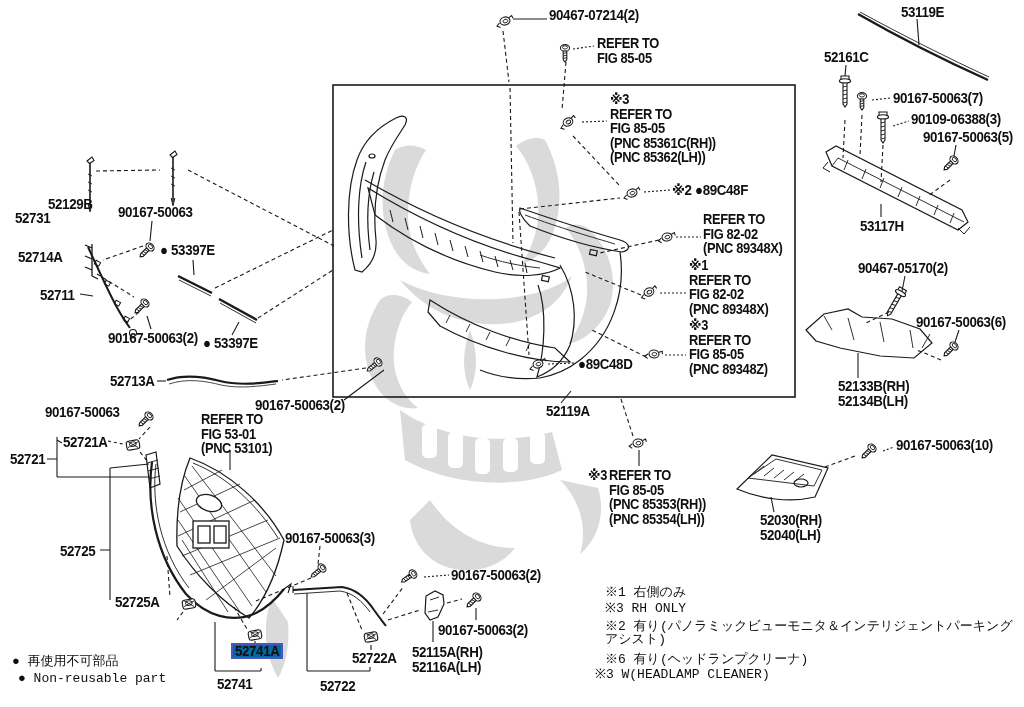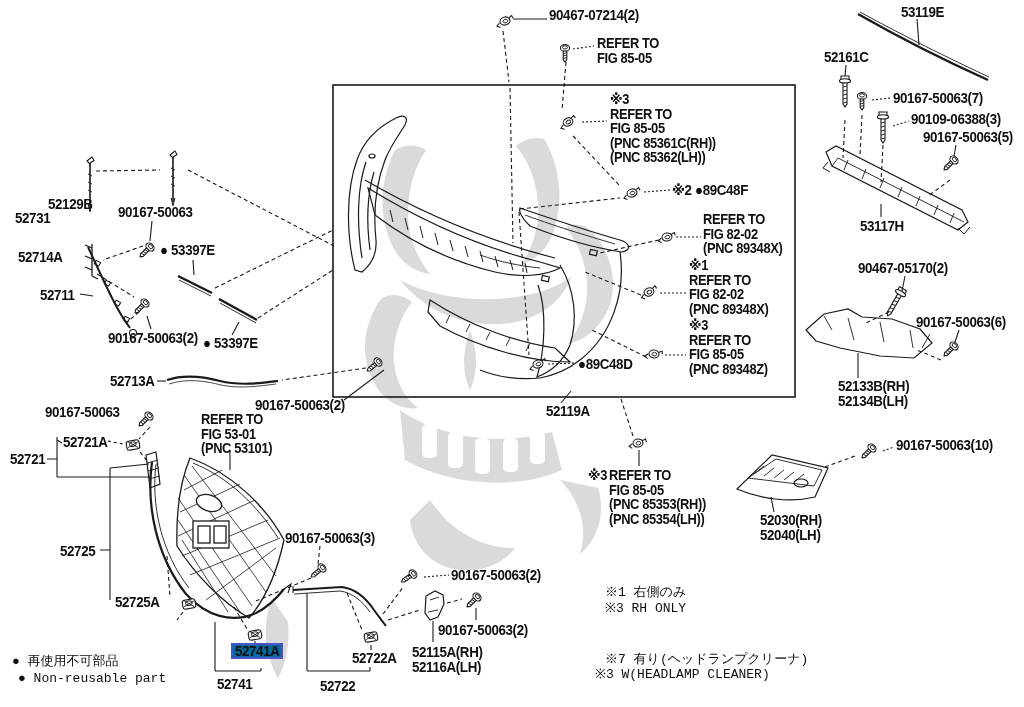--- a/index.html
+++ b/index.html
@@ -419,17 +419,18 @@
 <div class="lbl pn" style="left:217px;top:677px">52741</div>
 <div class="lbl pn" style="left:352px;top:651px">52722A</div>
 <div class="lbl pn" style="left:320px;top:679px">52722</div>
 <div class="lbl pn" style="left:412px;top:645px">52115A(RH)
 52116A(LH)</div>
 
 <div class="lbl note" style="left:12px;top:655px">● 再使用不可部品</div>
 <div class="lbl note" style="left:18px;top:672px">● Non-reusable part</div>
 <div class="lbl note" style="left:605px;top:586px">※1 右側のみ</div>
 <div class="lbl note" style="left:605px;top:602px">※3 RH ONLY</div>
-<div class="lbl note" style="left:605px;top:653px">※7 有り(ヘッドランプクリーナ)</div>
+<div class="lbl note" style="left:605px;top:620px">※2 有り(パノラミックビューモニタ＆インテリジェントパーキングアシスト)</div>
+<div class="lbl note" style="left:605px;top:653px">※6 有り(ヘッドランプクリーナ)</div>
 <div class="lbl note" style="left:595px;top:668px">※3 W(HEADLAMP CLEANER)</div>
 <div class="lbl code" style="left:968px;top:688px">523807K</div>
 
 </div>
 
 </body></html>

